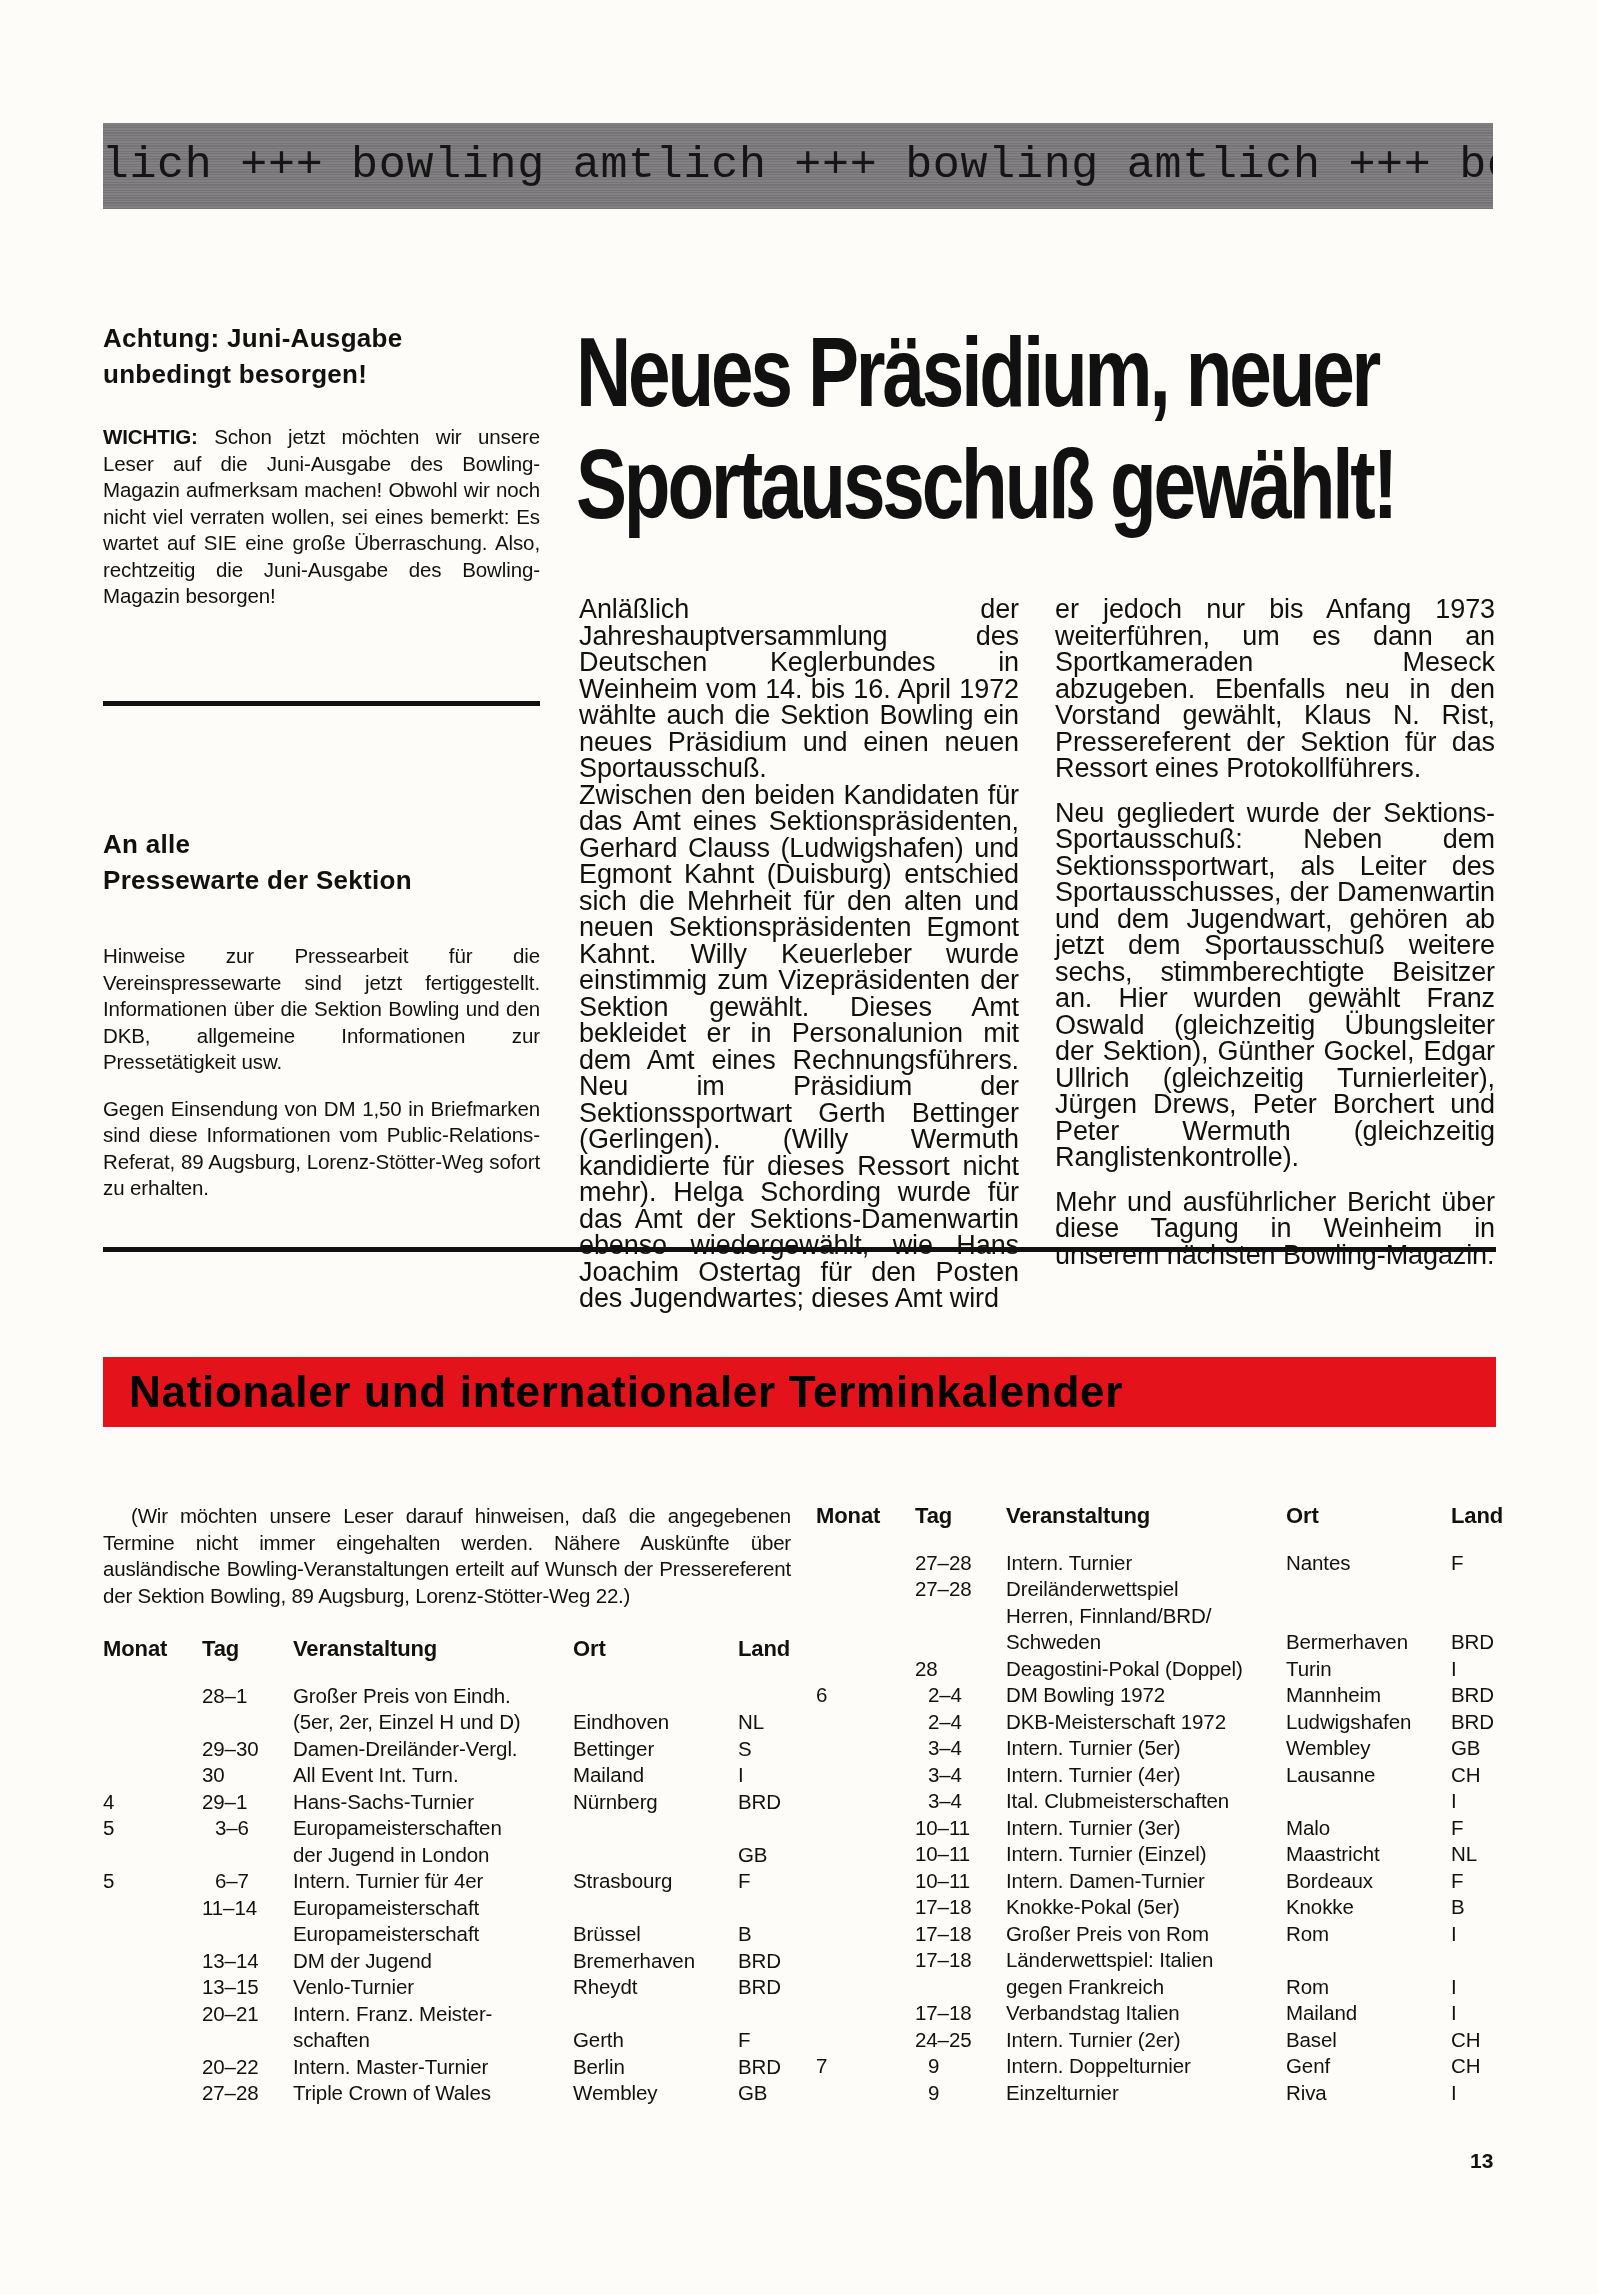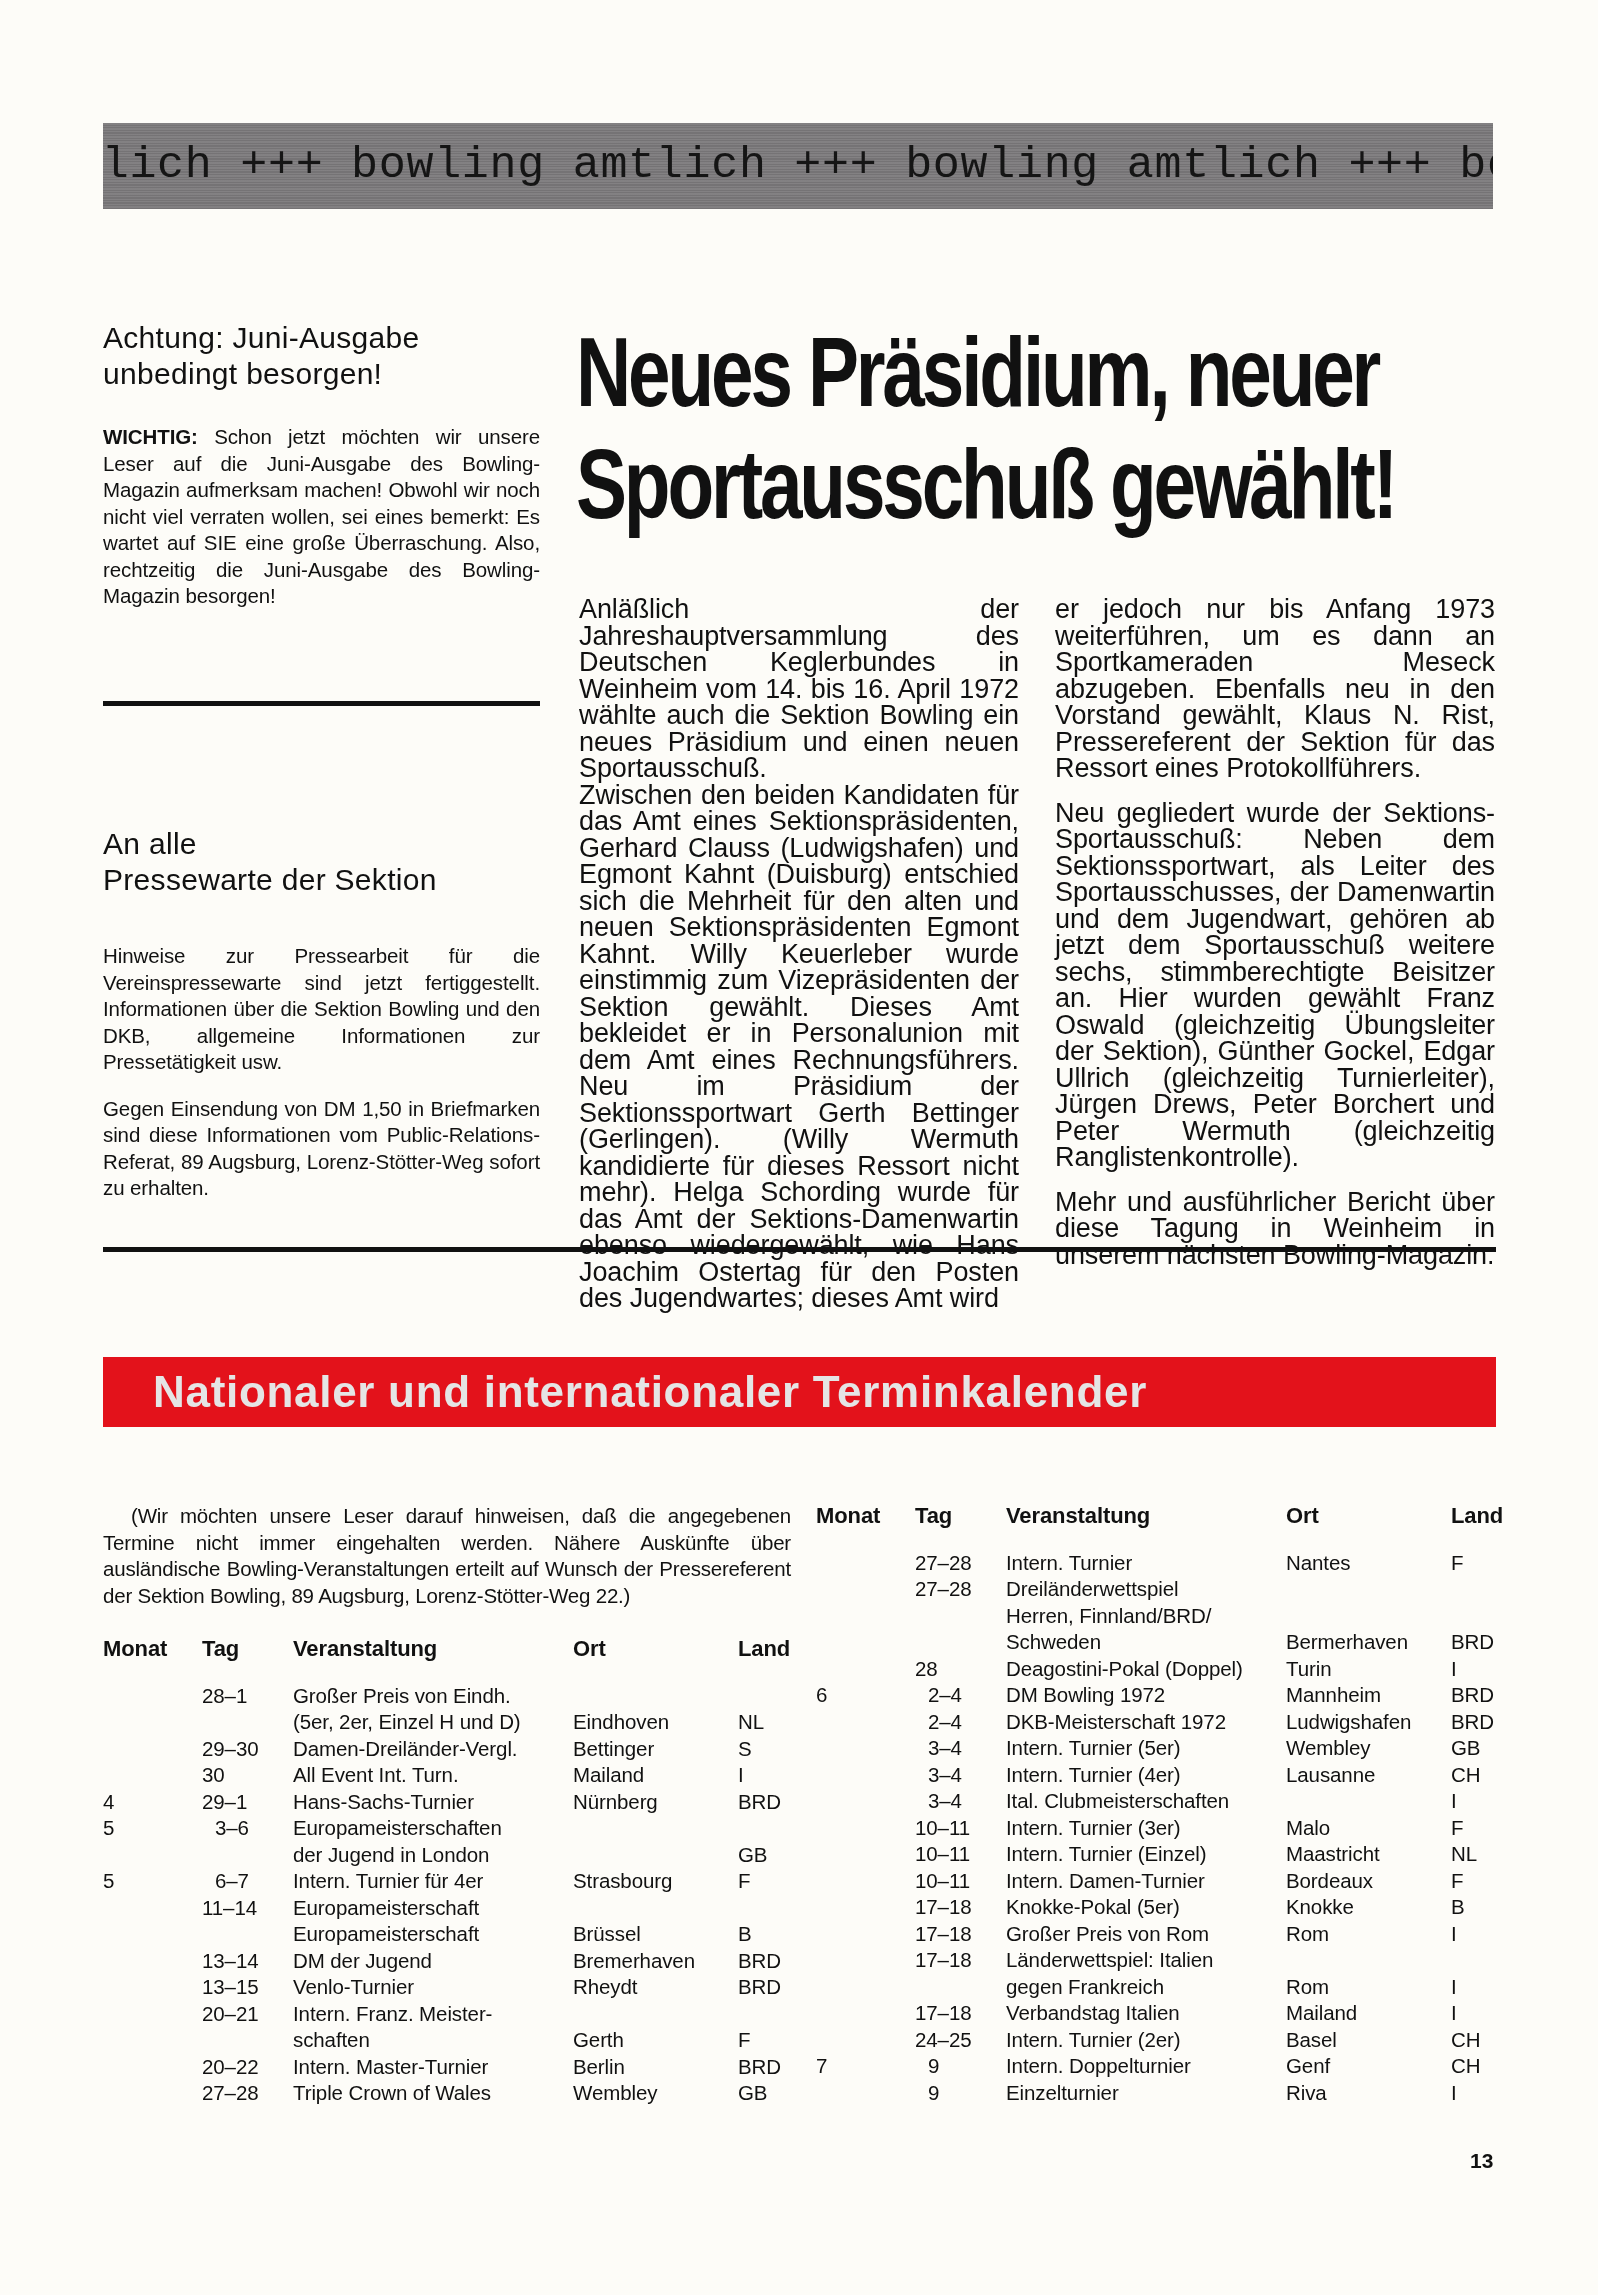--- a/index.html
+++ b/index.html
@@ -19,21 +19,21 @@
   }
   .band-text {
     font-family: "Liberation Mono", "DejaVu Sans Mono", monospace;
     font-size: 45px; line-height: 86px; color: #151515;
     margin-left: -1.3px; letter-spacing: 0.7px;
   }
 
   
   .left-col { left: 103px; width: 437px; }
   .side-h {
-    font-weight: normal; font-size: 30px; line-height: 36px; letter-spacing: 0.3px;
+    font-weight: bold; font-size: 26px; line-height: 36px; letter-spacing: 0.3px;
     margin: 0;
   }
   .side-p {
     font-size: 20.5px; line-height: 26.5px; text-align: justify; margin: 0;
     font-family: "Liberation Sans Narrow", "Liberation Sans", sans-serif;
     letter-spacing: -0.1px;
   }
   .side-p b { font-weight: bold; }
   .rule-short { left: 103px; top: 701px; width: 437px; height: 4.6px; background: #111; }
   .rule-long { left: 103px; top: 1247px; width: 1393px; height: 5.3px; background: #111; }
@@ -53,22 +53,22 @@
     letter-spacing: -0.1px;
   }
   .art-col p + p { margin-top: 18px; }
 
   
   .red-banner {
     left: 103px; top: 1357px; width: 1393px; height: 70px;
     background: #e3121b;
   }
   .red-banner span {
-    display: block; color: #e5e5e5; font-weight: bold; font-size: 44px; line-height: 70px;
-    padding-left: 50px; letter-spacing: 0.7px; white-space: nowrap;
+    display: block; color: #000000; font-weight: bold; font-size: 44px; line-height: 70px;
+    padding-left: 26px; letter-spacing: 0.7px; white-space: nowrap;
   }
 
   
   .intro {
     left: 103px; top: 1503px; width: 688px;
     font-size: 20.5px; line-height: 26.5px; text-align: justify; text-indent: 28px;
     margin: 0; letter-spacing: -0.2px;
   }
   .cal { font-size: 20.5px; line-height: 26.5px; letter-spacing: -0.1px; }
   .cal .row { position: relative; height: 26.5px; white-space: nowrap; }

